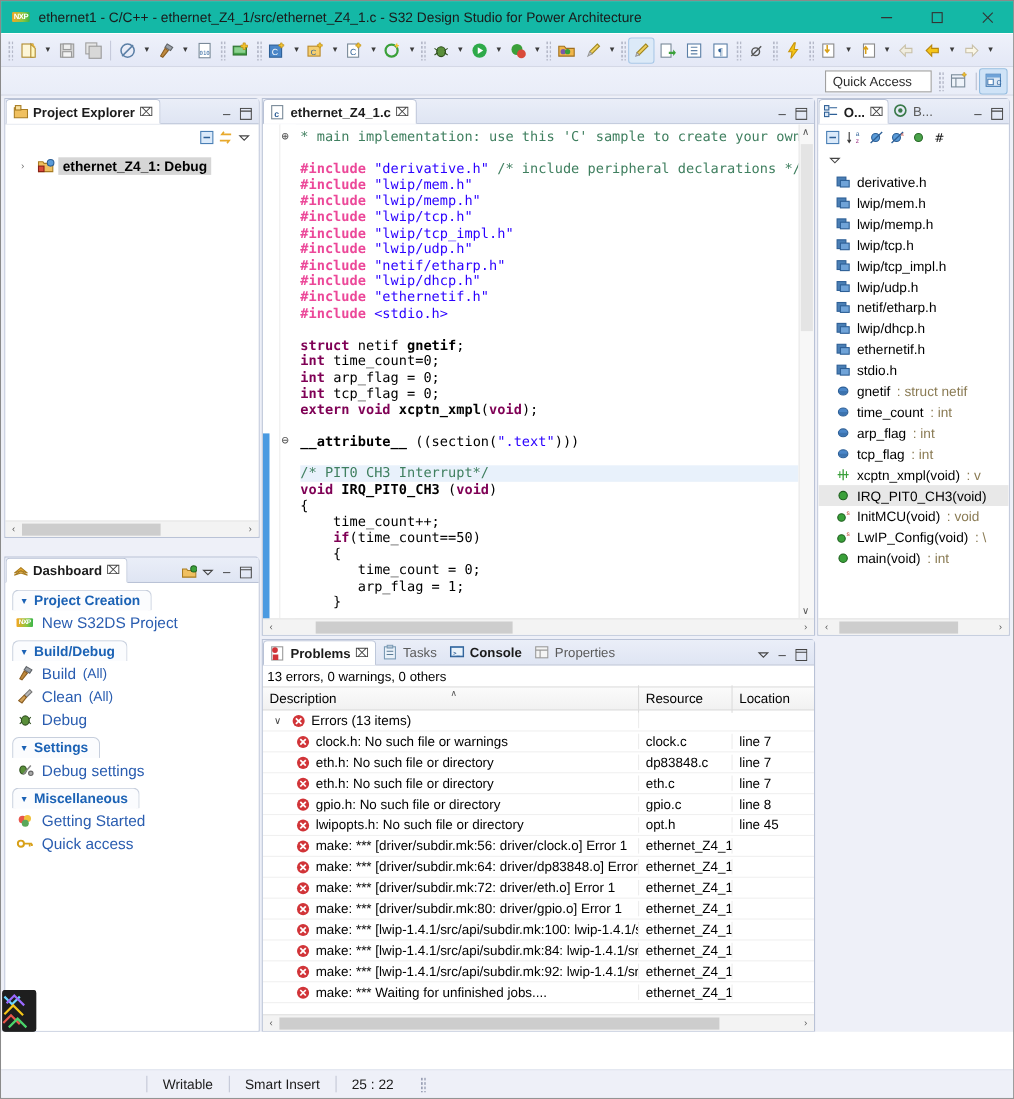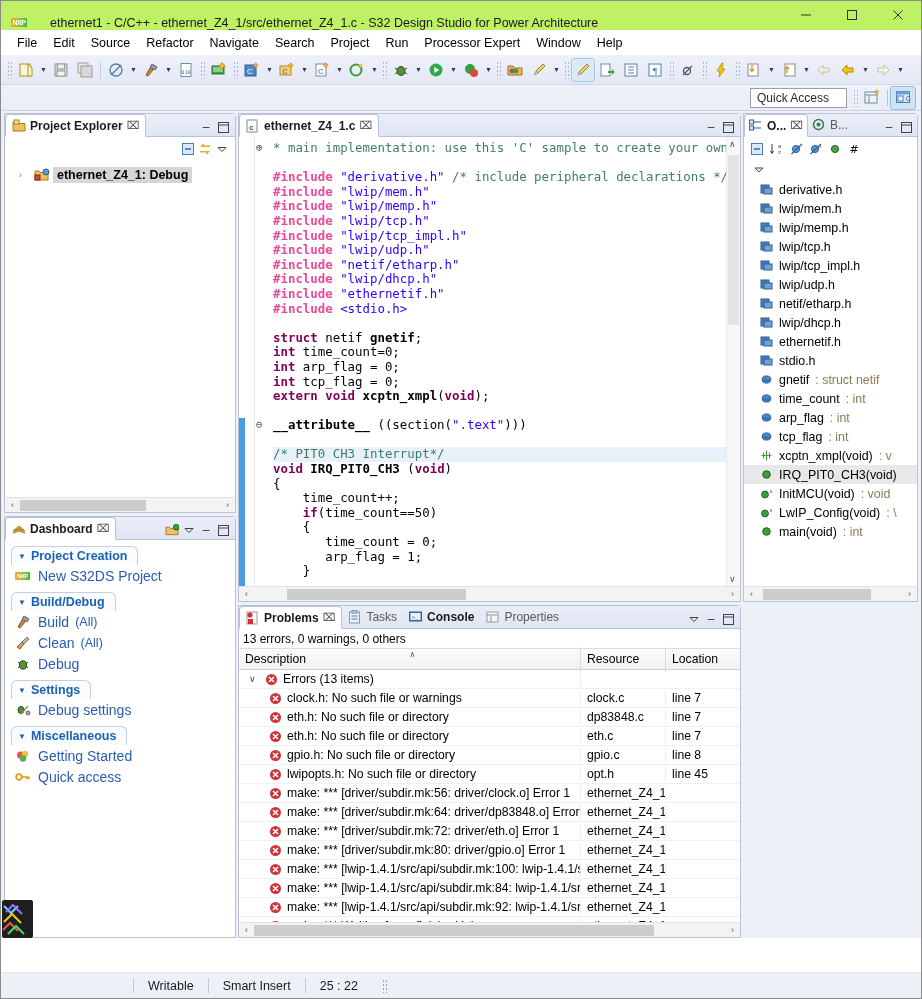--- a/index.html
+++ b/index.html
@@ -16,24 +16,23 @@
     width: 922px; height: 999px;
     border: 1px solid #8a8a8a;
     background: #f0f0f4;
     display: flex; flex-direction: column;
     position: relative;
   }
 
   
   .titlebar {
     height: 30px; min-height:30px;
-    background: #bef264;
-    display: flex; align-items: flex-end;
+    background: #14b8a6;
+    display: flex; align-items: center;
     border-bottom: 1px solid #ffffff;
-    gap: 15px;
   }
   .title-icon {
     width: 16px; height: 16px; margin: 0 8px 0 10px;
     display:flex; align-items:center; justify-content:center;
   }
   .nxp-logo {
     font-size: 7px; font-weight: bold; color:#fff;
     background: linear-gradient(90deg,#f5a623 0%, #8dc63f 60%, #3bb54a 100%);
     padding: 1px 2px; border-radius: 1px; letter-spacing:-0.5px;
   }
@@ -82,21 +81,21 @@
     padding-left:6px; margin-right:4px;
   }
   .persp-btn{width:24px;height:22px;display:flex;align-items:center;justify-content:center;border-radius:2px;}
   .persp-btn.sel{background:#cfe3f7;outline:1px solid #94bde0;}
 
   
   .main {
     flex:1; display:flex; padding: 2px 3px 0 3px; gap:2px; min-height:0;
     background:#eef0f8;
   }
-  .col-left { width:232px; display:flex;flex-direction:column; gap:3px; min-height:0;}
+  .col-left { width:232px; display:flex;flex-direction:column; gap:17px; min-height:0;}
   .col-center{ flex:1; display:flex; flex-direction:column; gap:3px; min-width:0;}
   .col-right { width:175px; display:flex; flex-direction:column; min-height:0;}
 
   
   .view { display:flex; flex-direction:column; min-height:0;
           background:#fff; border:1px solid #b9c2d6; border-radius:0 4px 0 0; }
   .view-tabs {
     height:23px; min-height:23px; display:flex; align-items:flex-end;
     background: linear-gradient(180deg,#eaeef8 0%,#dfe5f3 100%);
     border-bottom:1px solid #b9c2d6;
@@ -242,33 +241,20 @@
       </div>
       <div class="win-btn">
         <svg width="12" height="12" viewBox="0 0 12 12">
             <line x1="1.5" y1="1.5" x2="10.5" y2="10.5" stroke="#333" stroke-width="1"></line>
             <line x1="10.5" y1="1.5" x2="1.5" y2="10.5" stroke="#333" stroke-width="1"></line>
           </svg>
       </div>
     </div>
   </div>
 
-  <div class="menubar">
-    <div class="menu-item">File</div>
-    <div class="menu-item">Edit</div>
-    <div class="menu-item">Source</div>
-    <div class="menu-item">Refactor</div>
-    <div class="menu-item">Navigate</div>
-    <div class="menu-item">Search</div>
-    <div class="menu-item">Project</div>
-    <div class="menu-item">Run</div>
-    <div class="menu-item">Processor Expert</div>
-    <div class="menu-item">Window</div>
-    <div class="menu-item">Help</div>
-  </div>
 
   <div class="toolbar">
     <div class="tb-grip"></div>
     <div class="tb-btn">
       <svg width="16" height="16" viewBox="0 0 16 16">
           <rect x="2" y="2" width="10" height="12" fill="#fdf6d8" stroke="#b08a2e"></rect>
           <path d="M10 2l4 4v8H10z" fill="#fff7c0" stroke="#b08a2e"></path>
           <path d="M11 2l3 3" stroke="#e8b53a"></path>
         </svg>
     </div>

